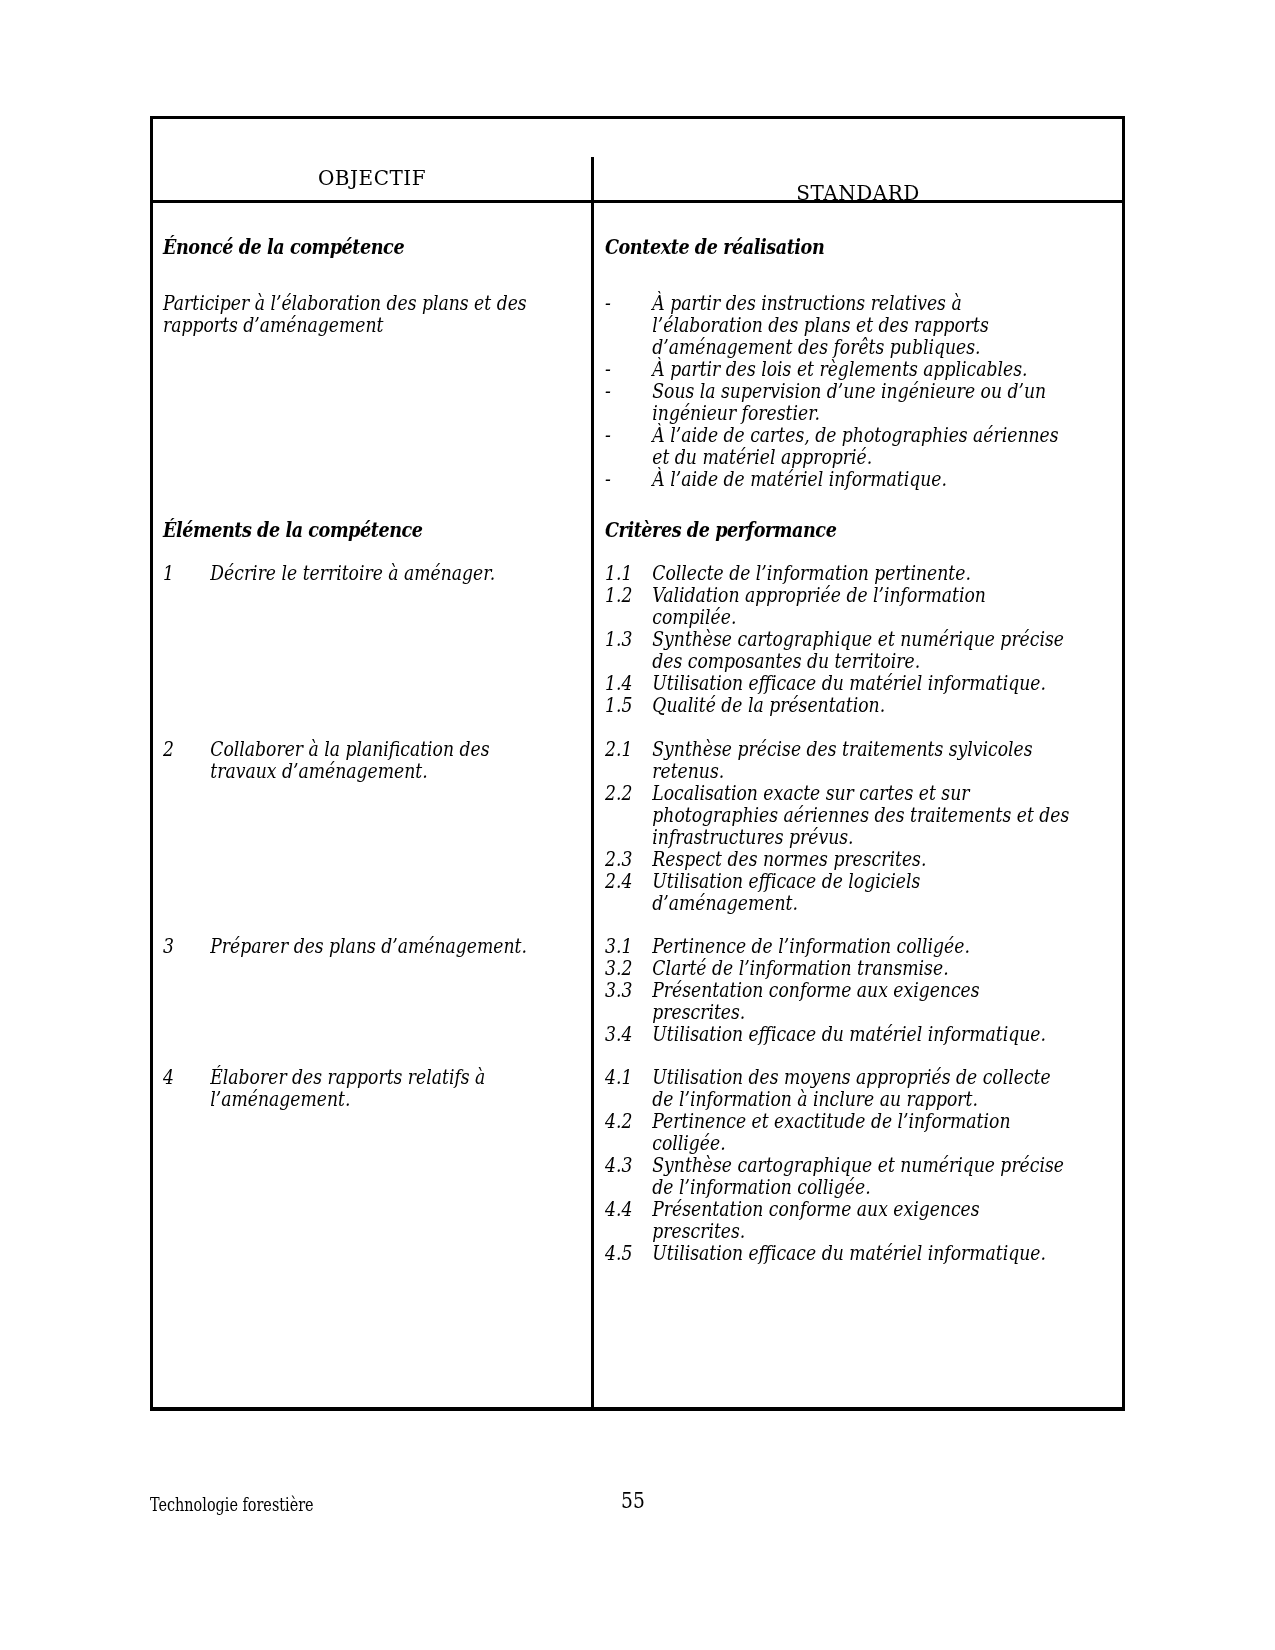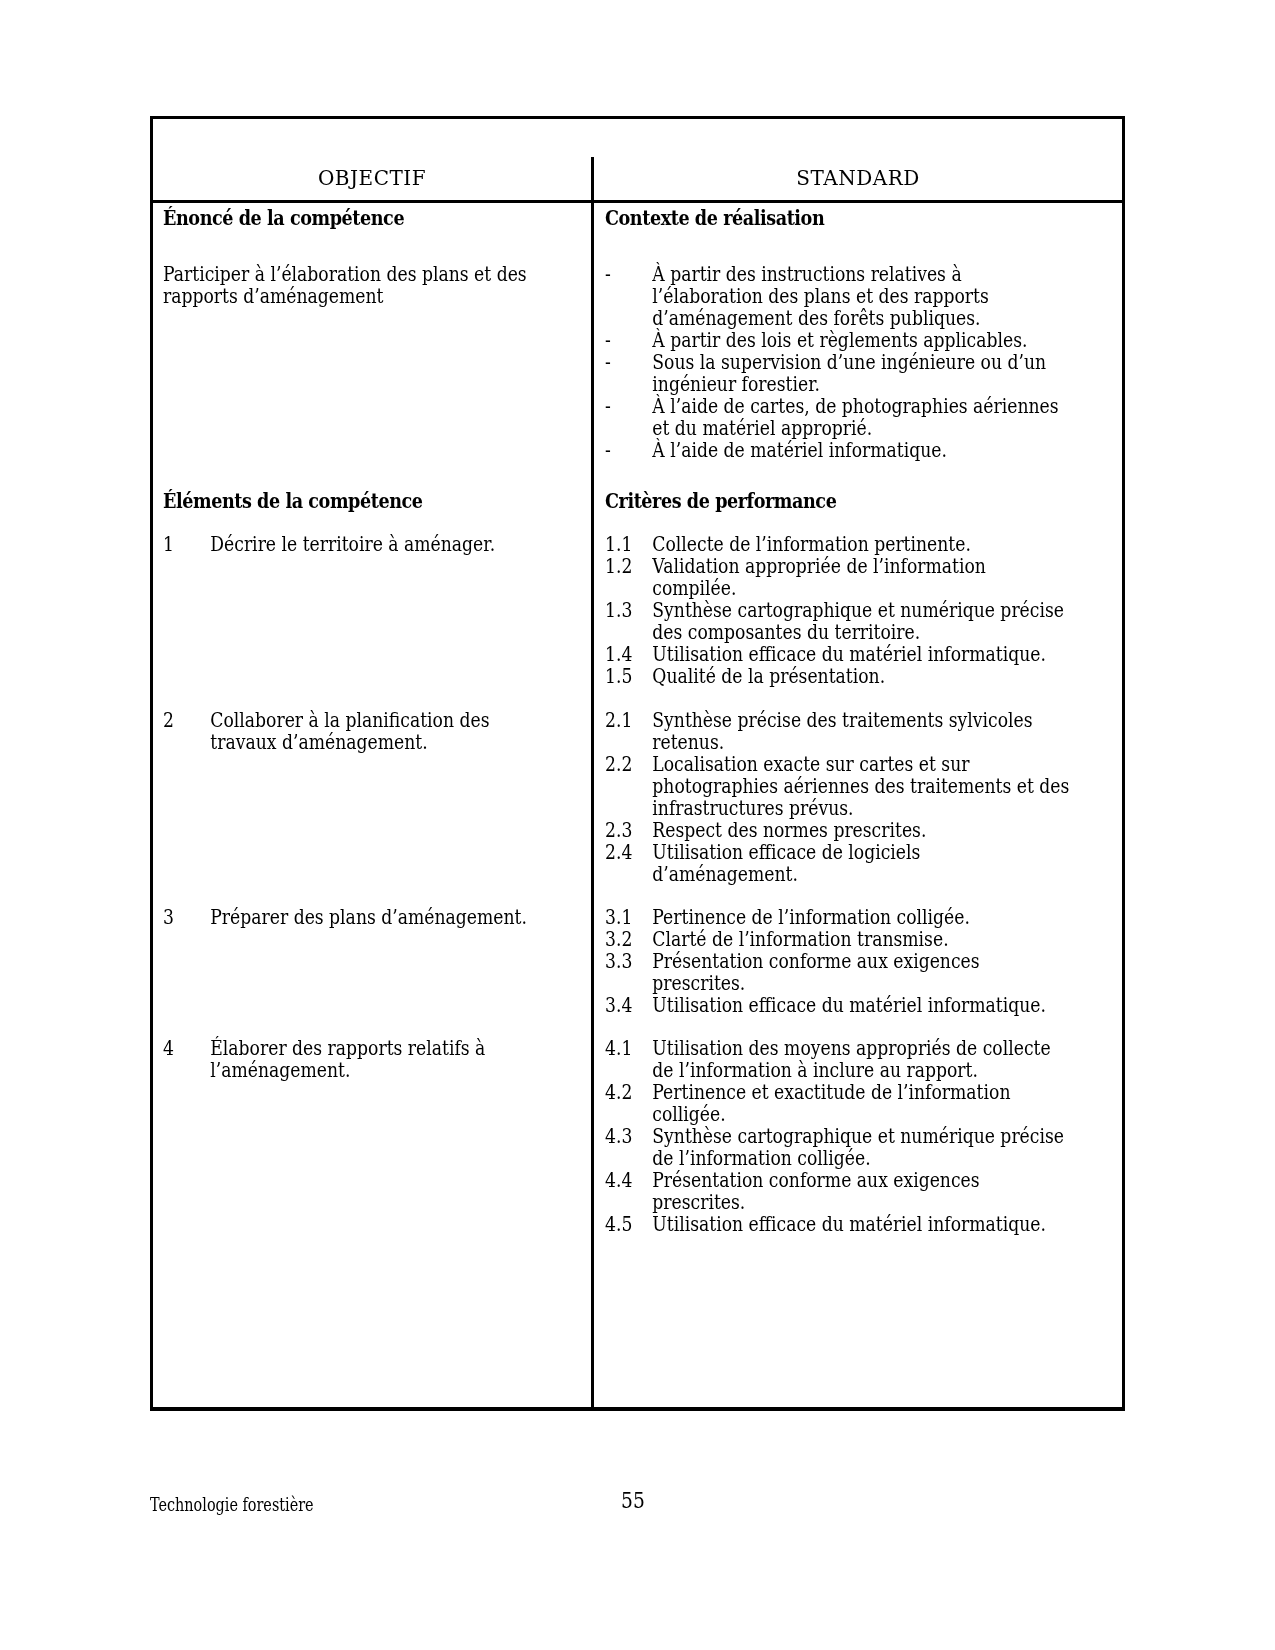--- a/index.html
+++ b/index.html
@@ -4,23 +4,23 @@
 <style>
   html, body { margin: 0; padding: 0; background: #ffffff; }
   body { width: 1275px; height: 1650px; position: relative; font-family: "DejaVu Serif", "Liberation Serif", serif; color: #000; }
   .page { position: absolute; left: 0; top: 0; width: 1275px; height: 1650px; }
   .tbl { position: absolute; left: 150px; top: 116px; width: 975px; height: 1295px; border: 3px solid #000; box-sizing: border-box; border-bottom-width: 4px; }
   .code-row { position: absolute; left: 0; top: 0; right: 0; height: 38px; border-bottom: 3px solid #000; box-sizing: border-box; }
   .code-text { position: absolute; left: 12px; top: 5px; font-size: 21px; letter-spacing: -0.5px; transform: scaleX(0.85); transform-origin: left; }
   .hdr-row { position: absolute; left: 0; top: 38px; right: 0; height: 46px; border-bottom: 3px solid #000; box-sizing: border-box; }
   .hdr-cell { position: absolute; top: 0; height: 43px; line-height: 43px; text-align: center; font-size: 20px; letter-spacing: 0.5px; }
   .hdr-left { left: 0; width: 438px; }
-  .hdr-right { left: 441px; right: 0; }
+  .hdr-right { left: 441px; right: 0; margin-top: 15px; }
   .divider { position: absolute; left: 438px; top: 38px; width: 3px; bottom: 0; background: #000; }
-  .col { position: absolute; top: 67px; bottom: 0; }
+  .col { position: absolute; top: 96px; bottom: 0; font-style: italic; }
   .col-left { left: 10px; width: 425px; }
   .col-right { left: 452px; width: 510px; }
   .sec-title { position: absolute; font-weight: bold; font-size: 20px; letter-spacing: -0.5px; transform: scaleX(0.88); transform-origin: left; white-space: nowrap; }
   .txt { font-size: 20px; line-height: 22px; transform: scaleX(0.86); transform-origin: left top; white-space: nowrap; }
   .abs { position: absolute; }
   .item { position: absolute; left: 0; }
   .item .num { position: absolute; left: 0; top: 0; }
   .item .body { position: absolute; top: 0; }
   .footer-left { position: absolute; left: 150px; top: 1494px; font-size: 18px; transform: scaleX(0.8); transform-origin: left; white-space: nowrap; }
   .footer-page { position: absolute; left: 621px; top: 1488px; font-size: 22px; transform: scaleX(0.85); transform-origin: left; }

